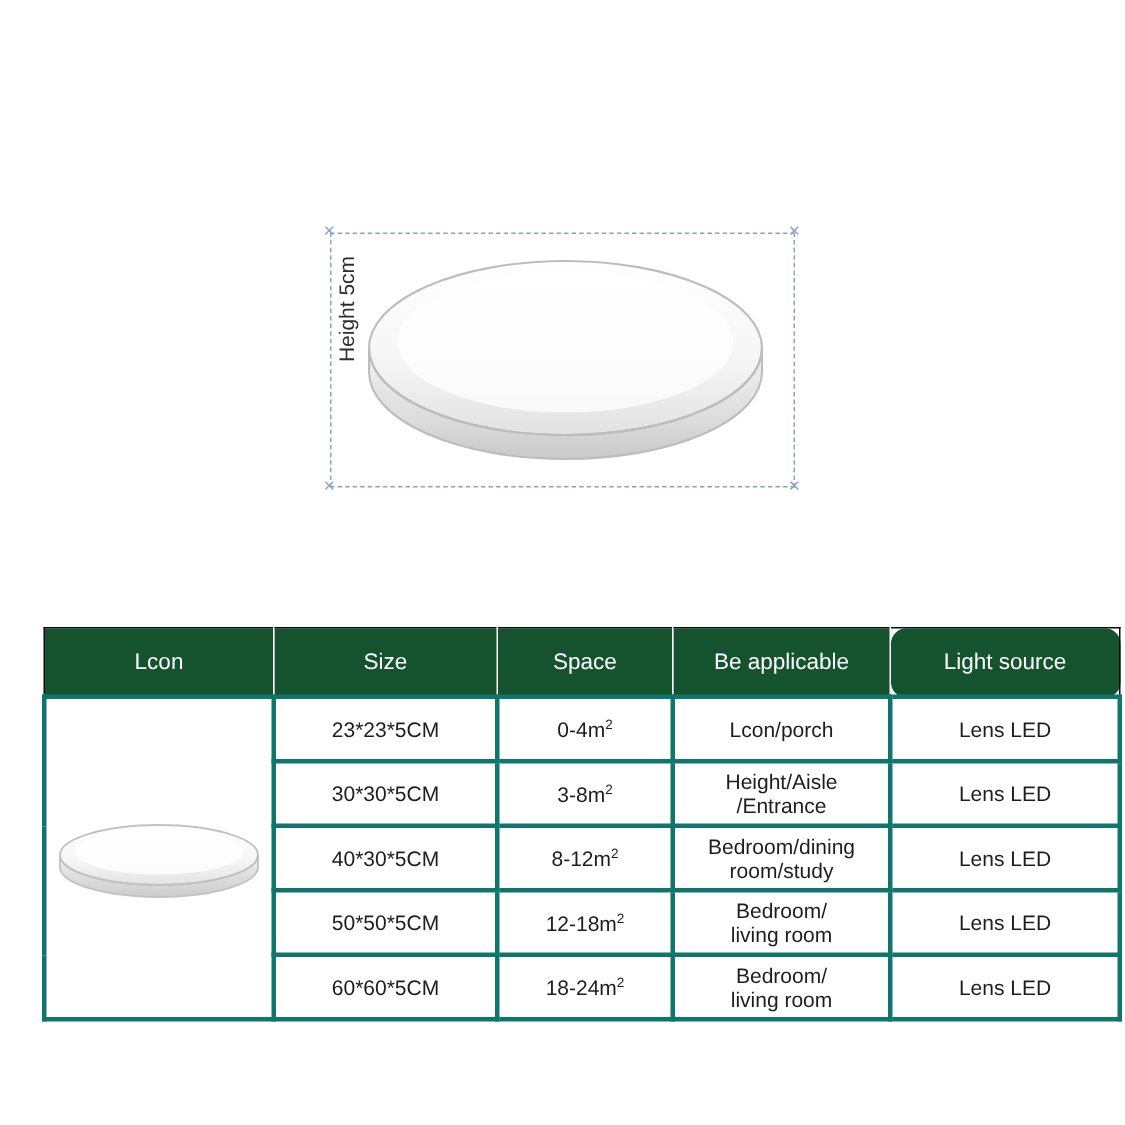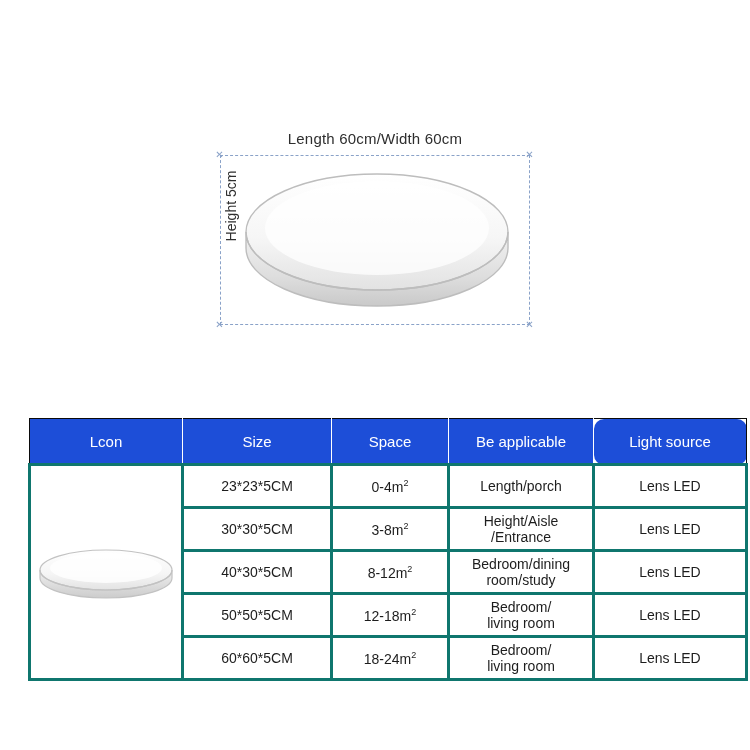--- a/index.html
+++ b/index.html
@@ -97,21 +97,21 @@
   }
   table.spec th, table.spec td {
     border: 3px solid #0f766e;
     text-align: center;
     vertical-align: middle;
     font-size: 14px;
     color: #1d1d1d;
     padding: 0 2px;
   }
   table.spec thead th {
-    background: #1d4ed8;
+    background: #14532d;
     color: #ffffff;
     font-weight: normal;
     height: 44px;
     font-size: 15px;
     border: 1px solid #0b0b0b;
     border-right-color: #ffffff;
   }
   table.spec thead th:last-child { border-right-color: #0b0b0b; }
 
   table.spec tbody td { height: 40px; }
@@ -140,21 +140,20 @@
     vertical-align: super;
   }
 
   .src-cell { font-size: 14px; }
 </style>
 </head>
 <body>
 
 <div class="diagram">
 
-  <div class="dim-top-label">Length 60cm/Width 60cm</div>
 
   <div class="dim-box"></div>
 
   <div class="corner-x corner-tl">✕</div>
   <div class="corner-x corner-tr">✕</div>
   <div class="corner-x corner-bl">✕</div>
   <div class="corner-x corner-br">✕</div>
 
   <div class="dim-height-label">Height 5cm</div>
 
@@ -217,21 +216,21 @@
               <ellipse cx="70" cy="26" rx="66" ry="20" fill="url(#tBody)"></ellipse>
               <ellipse cx="70" cy="26" rx="66" ry="20" fill="none" stroke="#c2c2c2" stroke-width="1.2"></ellipse>
               <path d="M4,26 A66,20 0 0 0 136,26 L136,34 A66,20 0 0 1 4,34 Z" fill="none" stroke="#c2c2c2" stroke-width="1.2"></path>
               <ellipse cx="70" cy="24" rx="56" ry="15" fill="#ffffff" opacity="0.8"></ellipse>
             </svg>
           </div>
         </td>
         <td>23*23*5CM</td>
         <td><span>0-4</span><span>m</span><span class="sup">2</span></td>
         <td class="two-line">
-          <div>Length/porch</div>
+          <div>Lcon/porch</div>
         </td>
         <td class="src-cell">Lens LED</td>
       </tr>
 
       <tr>
         <td>30*30*5CM</td>
         <td><span>3-8</span><span>m</span><span class="sup">2</span></td>
         <td class="two-line">
           <div>Height/Aisle</div>
           <div>/Entrance</div>

